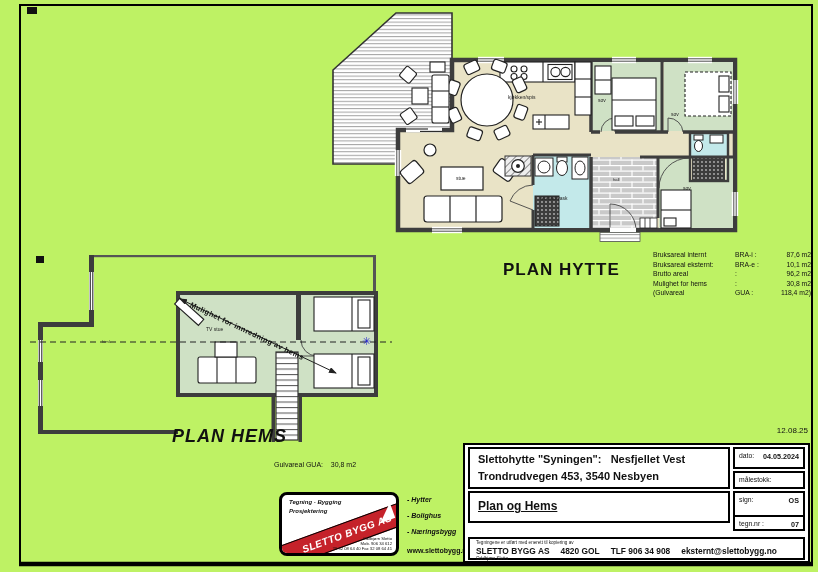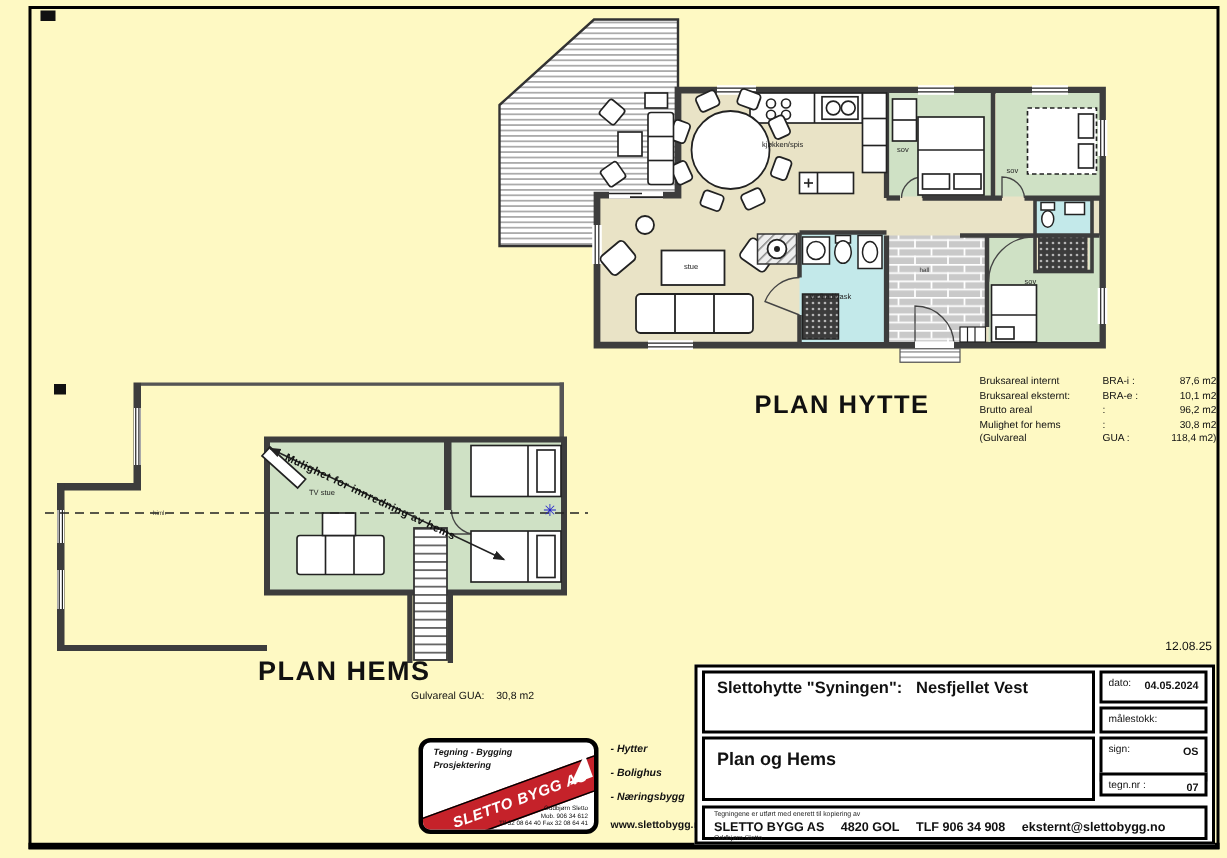--- a/index.html
+++ b/index.html
@@ -1,16 +1,16 @@
 <!DOCTYPE html>
 <html><head>
 <meta charset="utf-8">
 <style>
   html,body{margin:0;padding:0;background:#fff;}
-  .sheet{position:relative;width:818px;height:572px;background:#fef9c3;overflow:hidden;
+  .sheet{position:relative;width:818px;height:572px;background:#bef264;overflow:hidden;
          font-family:"Liberation Sans",sans-serif;color:#111;}
   svg{position:absolute;left:0;top:0;}
   .lbl{position:absolute;white-space:nowrap;color:#111;line-height:1;}
   .pre{white-space:pre;}
   
   .h-hytte{font-size:17px;font-weight:bold;letter-spacing:1px;}
   .h-hems{font-size:18px;font-weight:bold;letter-spacing:1px;}
   
   .areas{position:absolute;left:653px;top:250px;width:158px;font-size:6.8px;}
   .areas .row{display:flex;line-height:9.6px;}
@@ -21,21 +21,21 @@
   .rl{font-size:5px;color:#222;}
   .rl4{font-size:4.2px;color:#333;}
   .annot{font-size:7.3px;font-weight:bold;transform:rotate(25.4deg);transform-origin:0 0;letter-spacing:.4px;}
   .star{font-size:11px;color:#2222cc;}
   
   .tb{position:absolute;left:463px;top:443px;width:347px;height:120px;border:2.5px solid #000;background:#fff;box-sizing:border-box;}
   .tb .cell{position:absolute;border:2px solid #000;background:#fff;box-sizing:border-box;}
   .tb .proj{left:3px;top:2px;width:262px;height:42px;padding:4px 0 0 8px;}
   .tb .proj .l1{font-size:11px;font-weight:bold;white-space:pre;}
   .tb .proj .l2{font-size:11px;font-weight:bold;margin-top:5px;}
-  .tb .dtitle{left:3px;top:46px;width:262px;height:43px;padding:6px 0 0 8px;font-size:12px;font-weight:bold;}
+  .tb .dtitle{left:3px;top:46px;width:262px;height:32px;padding:6px 0 0 8px;font-size:12px;font-weight:bold;text-decoration:underline;}
   .tb .rc{left:268px;width:72px;display:flex;justify-content:space-between;align-items:flex-start;padding:3px 4px;font-size:6.8px;}
   .tb .rc .v{font-weight:bold;font-size:7.2px;}
   .tb .dato{top:2px;height:22px;}
   .tb .male{top:26px;height:18px;}
   .tb .sign{top:46px;height:30px;}
   .tb .tegn{top:70px;height:16px;}
   .tb .bott{left:3px;top:92px;width:337px;height:23px;padding:1px 0 0 6px;}
   .tb .tiny{font-size:4.6px;line-height:5.2px;color:#222;}
   .tb .comp{display:flex;gap:11px;font-size:8.4px;font-weight:bold;margin-top:1px;}
   
@@ -359,21 +359,21 @@
   <div class="lbl rl" style="left:540px;top:196px;">wc/bad/vask</div>
   <div class="lbl rl4" style="left:613px;top:178px;">hall</div>
   <div class="lbl rl" style="left:598px;top:98px;">sov</div>
   <div class="lbl rl" style="left:671px;top:112px;">sov</div>
   <div class="lbl rl" style="left:683px;top:186px;">sov</div>
   <div class="lbl rl" style="left:206px;top:327px;">TV stue</div>
   <div class="lbl rl4" style="left:102px;top:340px;">himl.</div>
   <div class="lbl annot" style="left:192px;top:301px;">Mulighet for innredning av hems</div>
   <div class="lbl star" style="left:362px;top:336px;">✳</div>
 
-  <div class="lbl h-hems" style="left:172px;top:438px;">PLAN HEMS</div>
+  <div class="lbl h-hems" style="left:172px;top:427px;font-style:italic;">PLAN HEMS</div>
   <div class="lbl pre" style="left:274px;top:461px;font-size:7px;">Gulvareal GUA:    30,8 m2</div>
 
   <div class="lbl pdate" style="left:738px;top:427px;">12.08.25</div>
 
   <div class="logo">
     <div class="lbox">
       <div class="t1">Tegning - Bygging</div>
       <div class="t2">Prosjektering</div>
       <div class="band">
           <span>SLETTO BYGG AS</span>
@@ -389,20 +389,21 @@
       <div>- Hytter</div>
       <div>- Bolighus</div>
       <div>- Næringsbygg</div>
     </div>
     <div class="site">www.slettobygg.no</div>
   </div>
 
   <div class="tb">
     <div class="cell proj">
       <div class="l1">Slettohytte "Syningen":   Nesfjellet Vest</div>
+      <div class="l2">Trondrudvegen 453, 3540 Nesbyen</div>
     </div>
     <div class="cell dtitle">Plan og Hems</div>
     <div class="cell rc dato">
       <span>dato:</span>
       <span class="v">04.05.2024</span>
     </div>
     <div class="cell rc male">
       <span>målestokk:</span>
     </div>
     <div class="cell rc sign">

